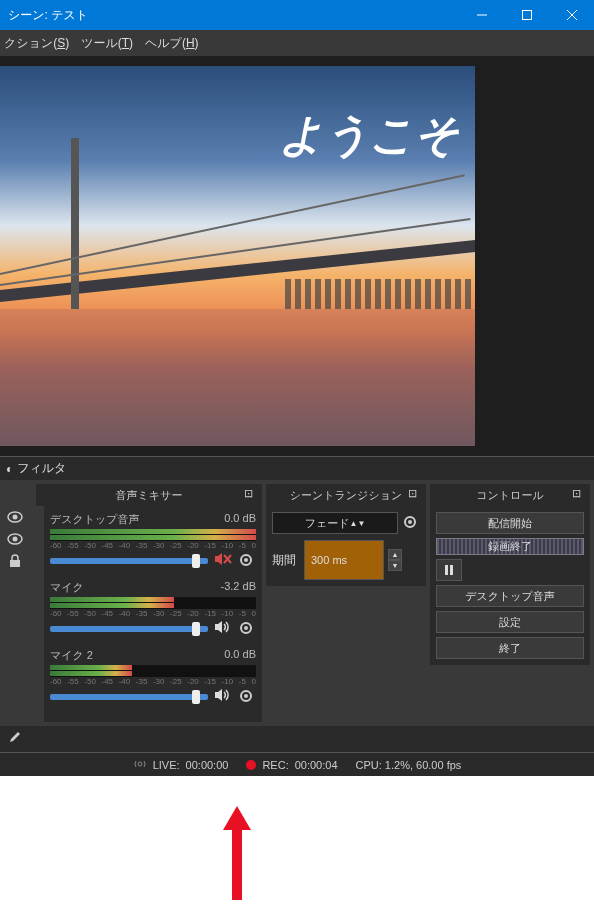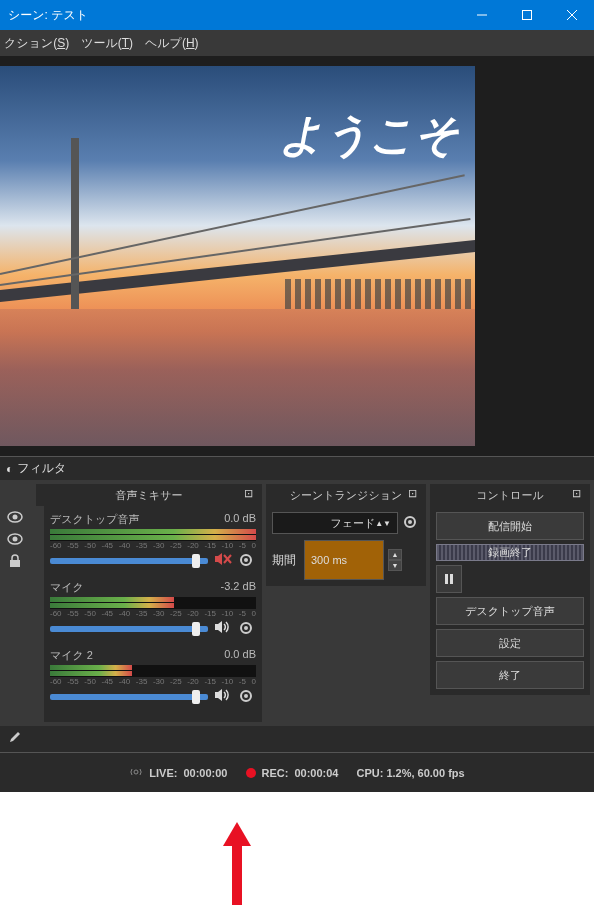--- a/index.html
+++ b/index.html
@@ -45,37 +45,37 @@
 .slider-row { display: flex; align-items: center; gap: 6px; margin-top: 2px; }
 .vol-slider { flex: 1; height: 6px; background: #4a8ad4; border-radius: 2px; position: relative; }
 .vol-slider .thumb { position: absolute; right: 8px; top: -4px; width: 8px; height: 14px; background: #eee; border-radius: 2px; }
 .spk-icon { width: 18px; height: 18px; color: #ddd; }
 .spk-icon.muted { color: #d44a4a; }
 .gear-icon { width: 18px; height: 18px; color: #ddd; }
 
 .col-trans { width: 160px; }
 .trans-body { background: #2a2a2a; padding: 6px; display: flex; flex-direction: column; gap: 6px; }
 .trans-row { display: flex; align-items: center; gap: 4px; }
-.trans-row .sel { flex: 1; background: #1a1a1a; border: 1px solid #555; height: 22px; display: flex; align-items: center; padding: 0 6px; justify-content: flex-end; font-size: 11px; }
+.trans-row .sel { flex: 1; background: #1a1a1a; border: 1px solid #555; height: 22px; display: flex; align-items: center; padding: 0 6px; justify-content: center; font-size: 11px; }
 .spin { background: #a16207; border: 1px solid #555; height: 40px; width: 80px; display: flex; align-items: center; padding: 0 6px; font-size: 11px; }
 .spin-btns { width: 14px; height: 22px; display: flex; flex-direction: column; }
 .spin-btns div { flex: 1; background: #444; border: 1px solid #555; display: flex; align-items: center; justify-content: center; font-size: 7px; }
 
 .col-ctrl { width: 160px; }
 .ctrl-body { background: #2a2a2a; padding: 6px; display: flex; flex-direction: column; gap: 4px; }
-.ctrl-btn { background: #3a3a3a; border: 1px solid #555; height: 28px; display: flex; align-items: center; justify-content: center; font-size: 11px; color: #ddd; }
+.ctrl-btn { background: #3a3a3a; border: 1px solid #555; height: 22px; display: flex; align-items: center; justify-content: center; font-size: 11px; color: #ddd; }
 .ctrl-btn.active { background: repeating-linear-gradient(90deg, #5a5a6a 0 2px, #3a3a4a 2px 4px); border: 1px solid #7a7a8a; }
 .ctrl-row { display: flex; gap: 4px; flex-direction: column; }
 .ctrl-row .ctrl-btn { flex: 1; }
 .pause-btn { width: 26px; flex: none !important; }
 
 .btm-edit { height: 26px; background: #2a2a2a; display: flex; align-items: center; padding-left: 8px; }
 .btm-edit .icn { width: 18px; height: 18px; color: #ccc; }
 
-.statusbar { height: 40px; background: #2a2a2a; display: flex; align-items: center; justify-content: center; gap: 18px; font-size: 11px; color: #ccc; border-top: 1px solid #555; font-weight: bold; }
+.statusbar { height: 24px; background: #2a2a2a; display: flex; align-items: center; justify-content: center; gap: 18px; font-size: 11px; color: #ccc; border-top: 1px solid #555; }
 .statusbar .dot-rec { width: 10px; height: 10px; background: #e81123; border-radius: 50%; display: inline-block; }
 
 .annotation { text-align: center; margin-top: 30px; }
 .arrow-up { width: 0; height: 0; border-left: 14px solid transparent; border-right: 14px solid transparent; border-bottom: 24px solid #e81123; margin: 0 auto; }
 .arrow-stem { width: 10px; height: 70px; background: #e81123; margin: 0 auto; }
 
 .uds { font-size: 8px; }
 </style>
 </head>
 <body>

